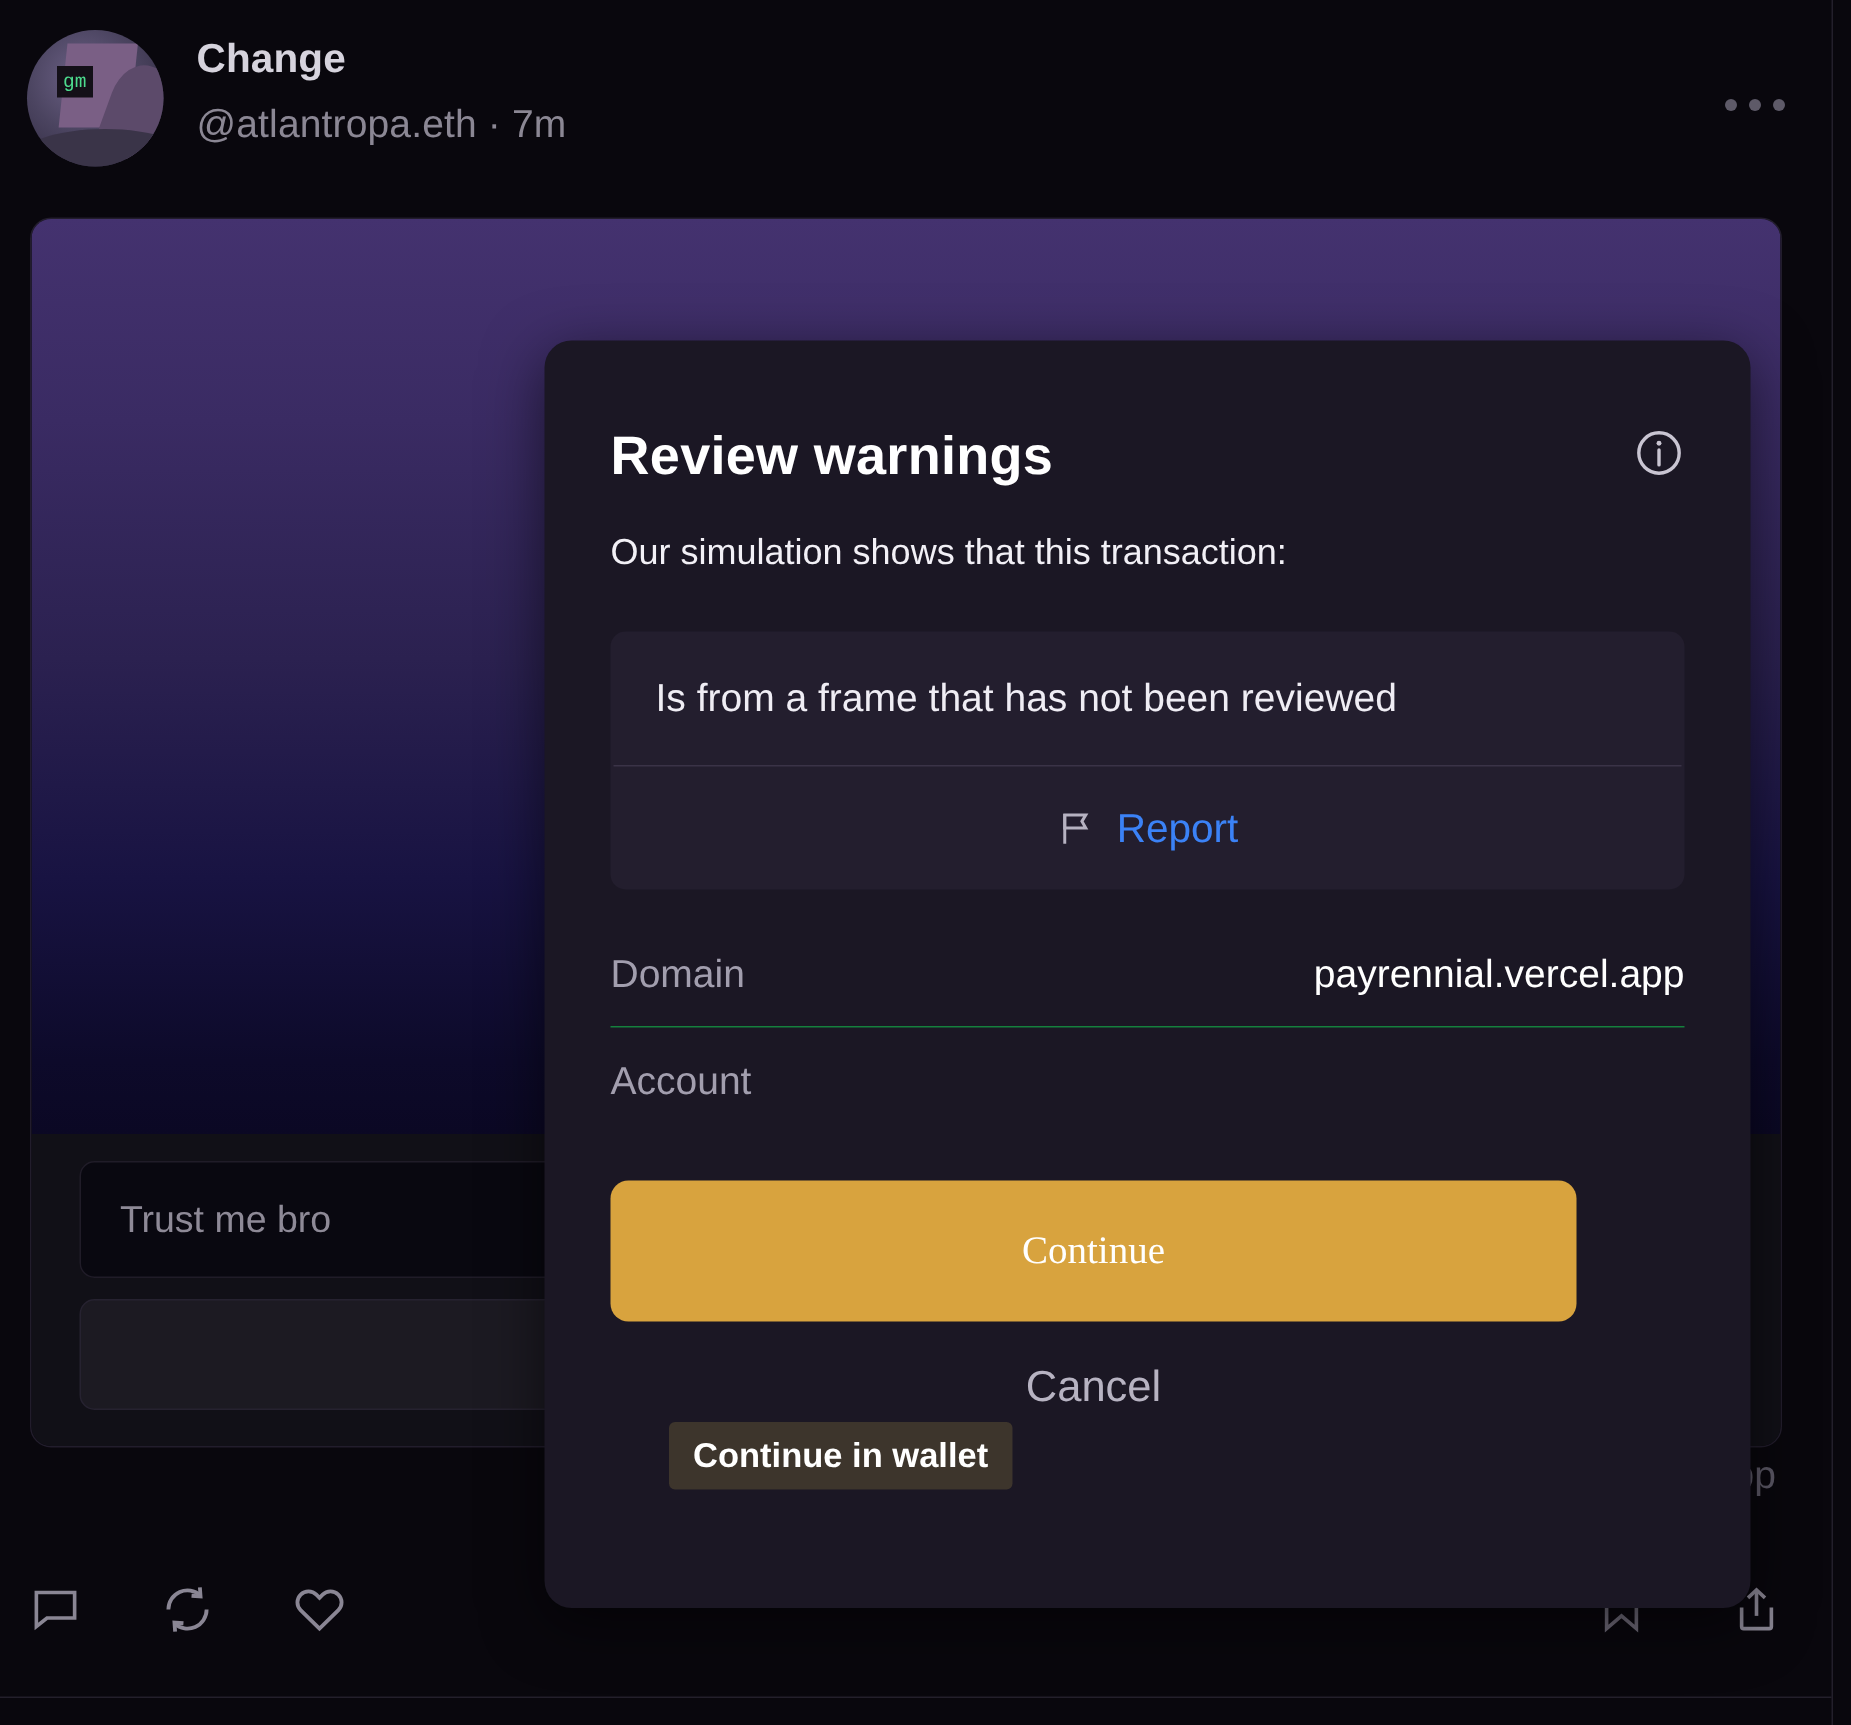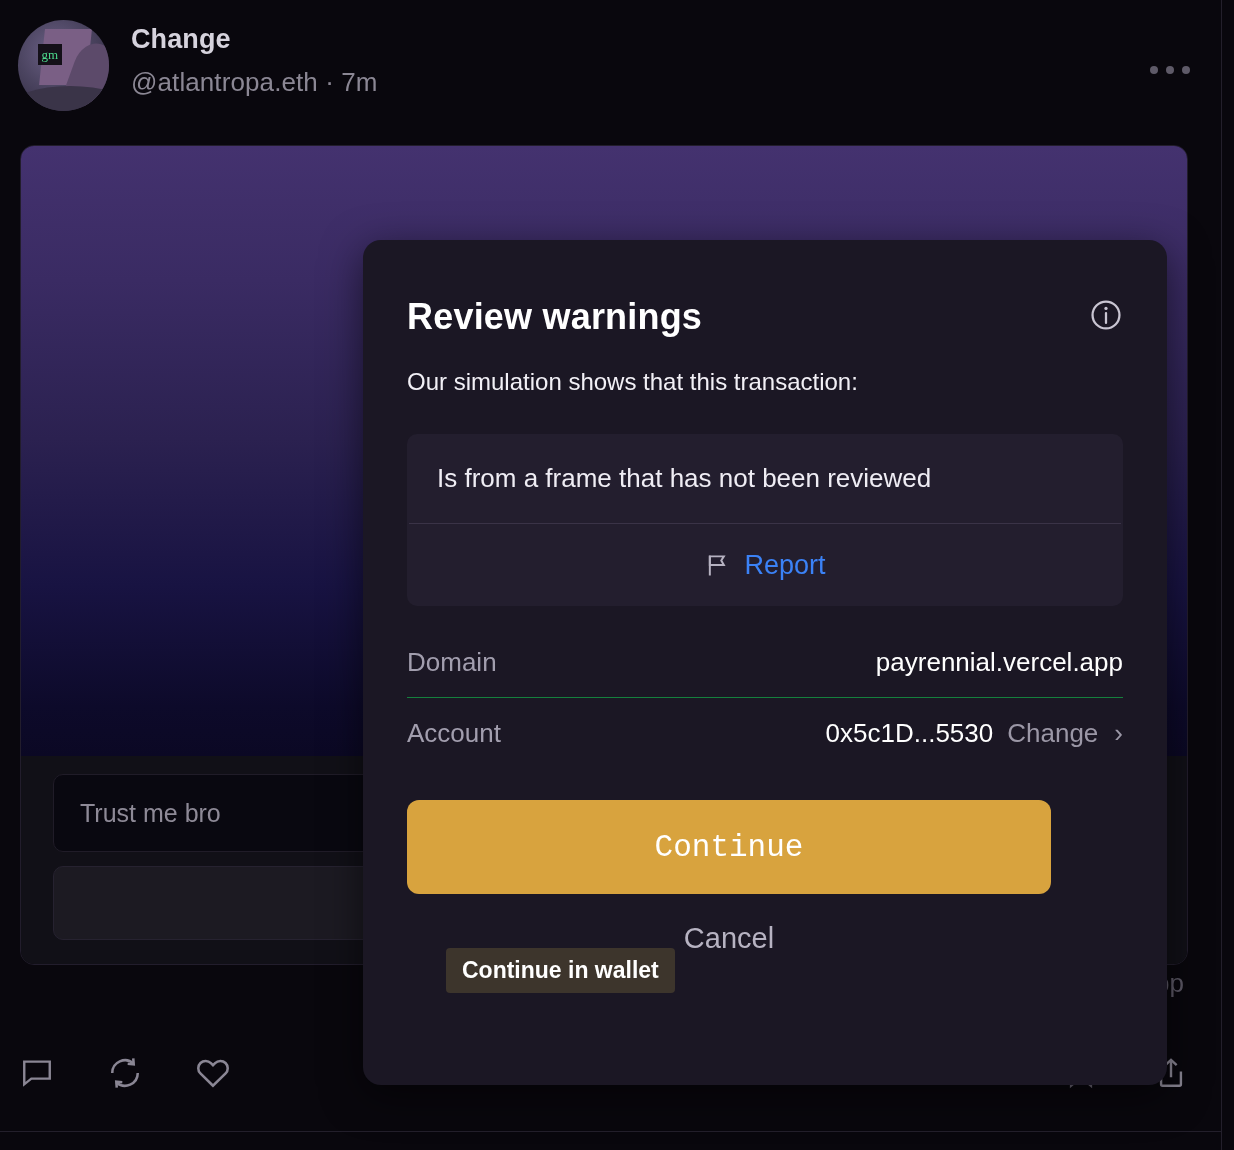--- a/index.html
+++ b/index.html
@@ -74,21 +74,21 @@
     left: 22%; top: 26%;
     width: 26%; height: 24%;
     background: #141018;
     display: flex;
     align-items: center;
     justify-content: center;
   }
   .avatar .av-gm {
     color: #4ddb8e;
     font-size: 13px;
-    font-family: Liberation Serif, serif;
+    font-family: Liberation Mono, monospace;
     line-height: 1;
   }
 
   .cast-name {
     position: absolute;
     left: 131px; top: 24px;
     font-size: 27px;
     font-weight: bold;
     color: #d6d3dd;
     letter-spacing: 0.1px;
@@ -211,21 +211,21 @@
   .act svg { display: block; }
   .act-comment { left: 14px; }
   .act-recast { left: 102px; }
   .act-like { left: 190px; }
   .act-bookmark { left: 1058px; }
   .act-share { left: 1148px; }
 
   
   .modal {
     position: absolute;
-    left: 363px; top: 240px;
+    left: 363px; top: 227px;
     width: 804px; height: 845px;
     background: #1b1724;
     border-radius: 18px;
     box-shadow: 0 10px 40px rgba(0,0,0,0.55);
     padding: 56px 44px 30px 44px;
   }
   .modal-title {
     font-size: 36px;
     font-weight: bold;
     color: #ffffff;
@@ -309,22 +309,22 @@
   }
   .chev { color: #9b97a6; font-size: 26px; margin-left: 4px; }
 
   .btn-continue {
     margin-top: 32px;
     width: 644px; height: 94px;
     background: #d8a33e;
     border: none;
     border-radius: 12px;
     color: #ffffff;
-    font-size: 31px;
-    font-family: Liberation Mono, monospace;
+    font-size: 26px;
+    font-family: Liberation Serif, serif;
     cursor: pointer;
     display: flex;
     align-items: center;
     justify-content: center;
   }
   .btn-cancel {
     margin-top: 28px;
     width: 644px;
     background: transparent;
     border: none;
@@ -456,25 +456,20 @@
     <div class="kv-list">
 
       <div class="kv-row">
         <span class="kv-key">Domain</span>
         <span class="kv-val">payrennial.vercel.app</span>
       </div>
 
 
       <div class="kv-row">
         <span class="kv-key">Account</span>
-        <span class="kv-val">
-          <span>0x5c1D...5530</span>
-          <span class="change-link">Change</span>
-          <span class="chev">›</span>
-        </span>
       </div>
 
     </div>
 
     <button class="btn-continue">Continue</button>
     <button class="btn-cancel">Cancel</button>
 
   </div>
 
   <div class="tooltip">Continue in wallet</div>

